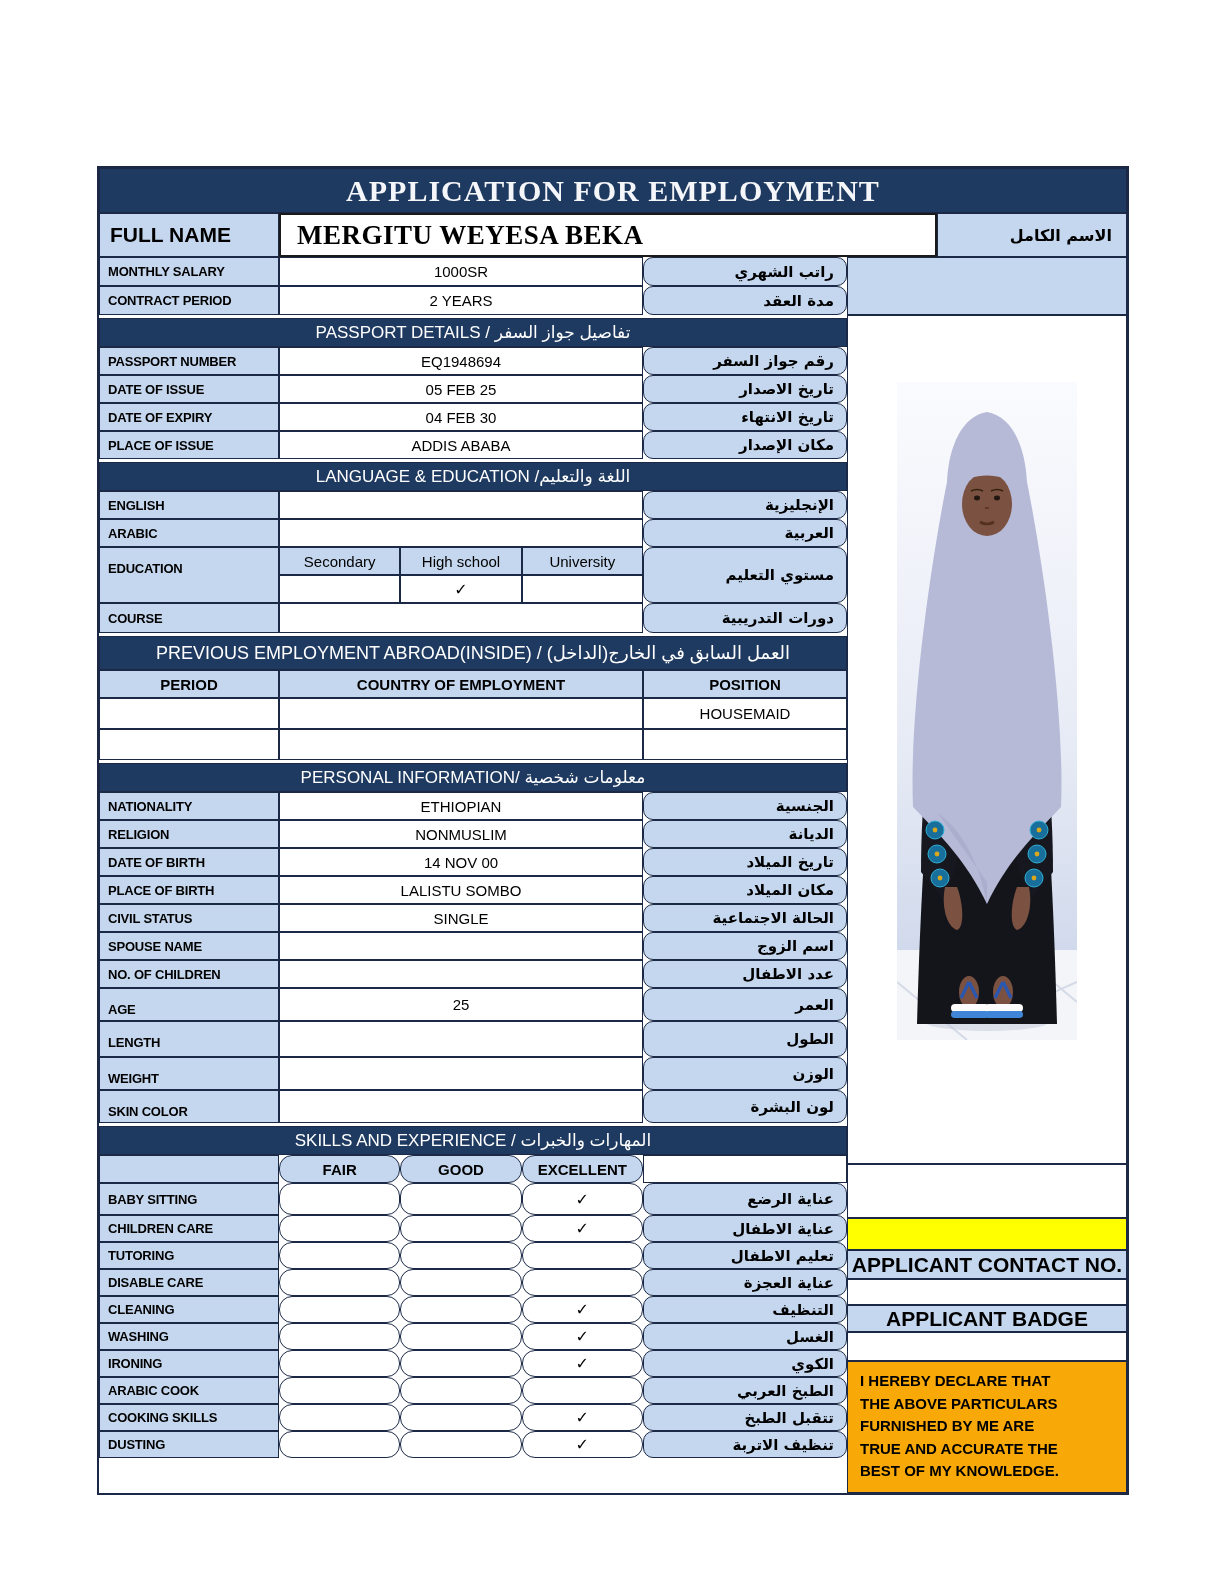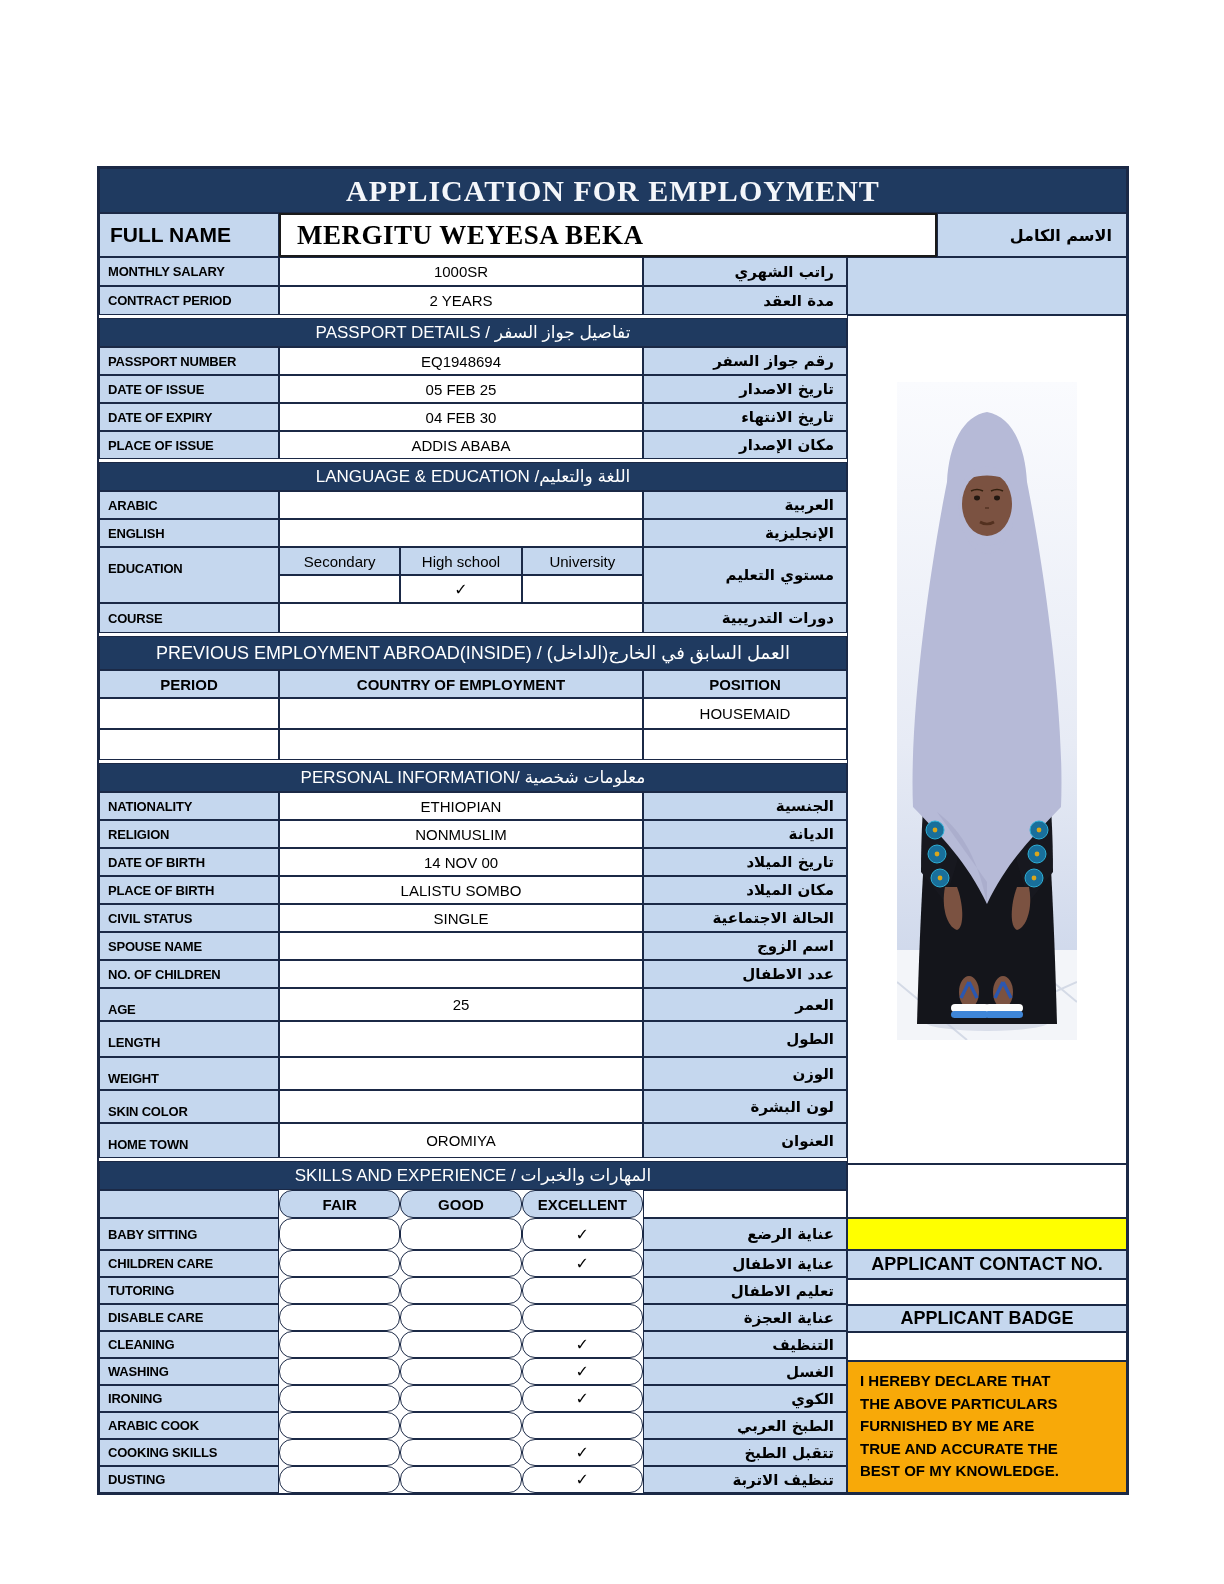--- a/index.html
+++ b/index.html
@@ -14,21 +14,21 @@
        font-family:"Liberation Sans","DejaVu Sans",sans-serif;color:#000;}
   .doc{position:absolute;left:97px;top:166px;width:1032px;border:2px solid var(--line);
        background:#fff;}
   .row{display:flex;width:100%;}
   .cell{border:1px solid var(--line);display:flex;align-items:center;overflow:hidden;}
   .lbl{width:180px;background:var(--lblue);font-weight:bold;font-size:13px;
        padding-left:8px;letter-spacing:-0.2px;}
   .lbl.top{align-items:flex-start;padding-top:13px;}
   .val{flex:1;background:#fff;justify-content:center;font-size:15px;}
   .ar{width:204px;background:var(--lblue);justify-content:flex-end;padding-right:12px;
-      font-weight:700;font-size:15px;font-family:"DejaVu Sans",sans-serif;}
+      font-weight:700;font-size:15px;font-family:"DejaVu Sans",sans-serif;border-radius:10px;}
   .band{height:29px;background:var(--navy);color:#fff;font-weight:normal;font-size:17px;
         display:flex;align-items:center;justify-content:center;border:1px solid var(--line);}
   .gap{height:3px;background:#fff;}
   .h28{height:28px}.h29{height:29px}.h30{height:30px}.h31{height:31px}.h32{height:32px}
   .h33{height:33px}.h34{height:34px}.h35{height:35px}.h36{height:36px}.h27{height:27px}
   .h56{height:56px}
   
   .title-bar{height:45px;background:var(--navy);display:flex;align-items:center;
              justify-content:center;border:1px solid var(--line);}
   .title-bar span{color:#f4f6fa;font-family:"Liberation Serif","DejaVu Serif",serif;
@@ -66,21 +66,21 @@
   .c121{width:121.33px;border-radius:13px;}
   .wcell{background:#fff;justify-content:center;font-size:15px;}
   .hcell{background:var(--lblue);justify-content:center;font-weight:bold;font-size:15px;}
   .chk{font-size:16px;}
   
   .photo-area{height:849px;background:#fff;border:1px solid var(--line);display:flex;
               justify-content:center;}
   .r-white{background:#fff;border:1px solid var(--line);}
   .r-yellow{background:var(--yellow);border:1px solid var(--line);}
   .r-head{background:var(--lblue);border:1px solid var(--line);display:flex;
-          align-items:center;justify-content:center;font-weight:bold;font-size:18px;}
+          align-items:center;justify-content:center;font-weight:bold;font-size:21px;}
   .decl{height:132px;background:var(--orange);border:1px solid var(--line);
         padding:8px 52px 8px 12px;font-weight:bold;font-size:15px;line-height:1.5;}
 </style>
 </head>
 <body>
 
 <div class="doc">
 
   <div class="title-bar">
     <span>APPLICATION FOR EMPLOYMENT</span>
@@ -133,28 +133,28 @@
       <div class="row h28">
         <div class="cell lbl">PLACE OF ISSUE</div>
         <div class="cell val">ADDIS ABABA</div>
         <div class="cell ar">مكان الإصدار</div>
       </div>
 
       <div class="gap"></div>
       <div class="band">LANGUAGE &amp; EDUCATION /اللغة والتعليم</div>
 
       <div class="row h28">
+        <div class="cell lbl">ENGLISH</div>
+        <div class="cell val"></div>
+        <div class="cell ar">الإنجليزية</div>
+      </div>
+      <div class="row h28">
         <div class="cell lbl">ARABIC</div>
         <div class="cell val"></div>
         <div class="cell ar">العربية</div>
-      </div>
-      <div class="row h28">
-        <div class="cell lbl">ENGLISH</div>
-        <div class="cell val"></div>
-        <div class="cell ar">الإنجليزية</div>
       </div>
 
       <div class="row h56">
         <div class="cell lbl top">EDUCATION</div>
         <div class="edu-grid">
           <div class="edu-r">
             <div class="edu-c edu-opt">Secondary</div>
             <div class="edu-c edu-opt">High school</div>
             <div class="edu-c edu-opt">University</div>
           </div>
@@ -242,25 +242,20 @@
       </div>
       <div class="row h33">
         <div class="cell lbl top">WEIGHT</div>
         <div class="cell val"></div>
         <div class="cell ar">الوزن</div>
       </div>
       <div class="row h33">
         <div class="cell lbl top">SKIN COLOR</div>
         <div class="cell val"></div>
         <div class="cell ar">لون البشرة</div>
-      </div>
-      <div class="row h35">
-        <div class="cell lbl top">HOME TOWN</div>
-        <div class="cell val">OROMIYA</div>
-        <div class="cell ar">العنوان</div>
       </div>
 
       <div class="gap"></div>
       <div class="band">SKILLS AND EXPERIENCE / المهارات والخبرات</div>
 
       <div class="row h28">
         <div class="cell lbl"></div>
         <div class="cell c121 hcell">FAIR</div>
         <div class="cell c121 hcell">GOOD</div>
         <div class="cell c121 hcell">EXCELLENT</div>

